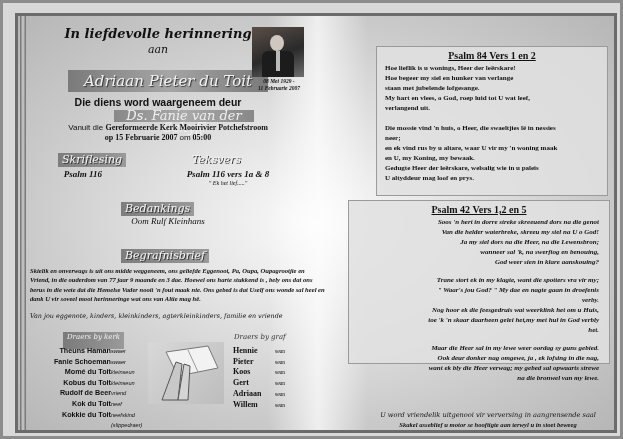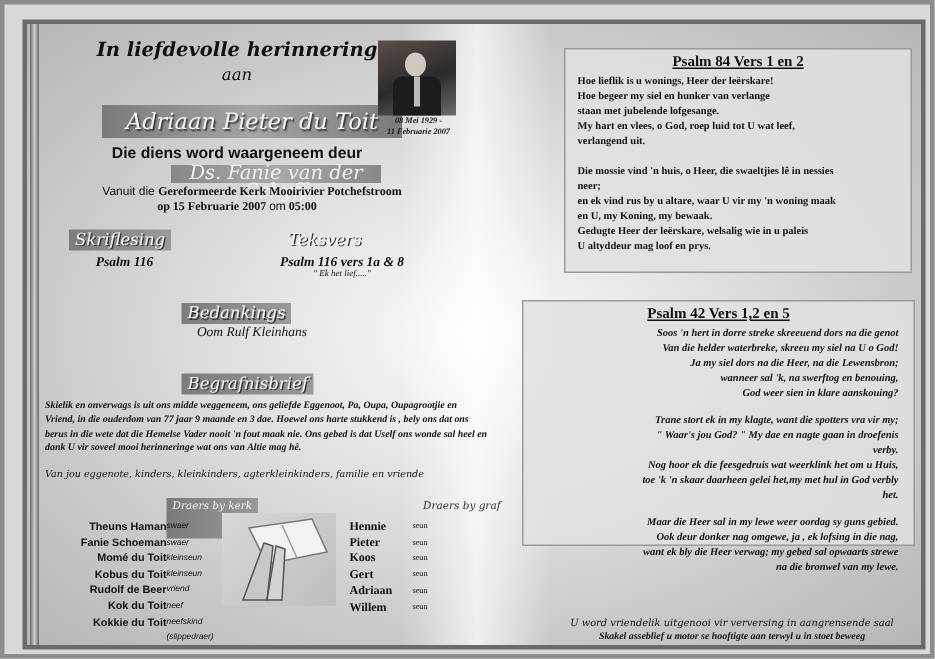--- a/index.html
+++ b/index.html
@@ -19,44 +19,44 @@
   .photo .head{position:absolute;left:18px;top:8px;width:14px;height:16px;border-radius:50%;background:#cfc8c0;}
   .photo .body{position:absolute;left:10px;top:24px;width:32px;height:26px;background:#1c1c1c;border-radius:6px 6px 0 0;}
   .photo .tie{position:absolute;left:24px;top:24px;width:4px;height:20px;background:#bbb;}
   .dates{left:232px;top:62px;width:58px;font-size:5.5px;font-weight:bold;font-style:italic;line-height:7px;}
   .service{left:40px;top:80px;width:200px;font-size:10.5px;font-weight:bold;font-family:"Liberation Sans",sans-serif;}
   .minister{left:96px;top:94px;width:140px;height:12px;background:linear-gradient(90deg,#888,#aaa,#888);color:#f0f0f0;font-size:13px;line-height:12px;}
   .church{left:20px;top:107px;width:260px;font-size:8px;}
   .church b{font-family:"Liberation Serif",serif;}
   .date{left:40px;top:117px;width:200px;font-size:8px;font-weight:bold;}
   .secbar{height:14px;background:linear-gradient(90deg,#7d7d7d,#9a9a9a);color:#f5f5f5;font-size:11px;line-height:14px;text-shadow:1px 1px 0 #333;padding:0 4px;}
-  .sec-skrif{left:28px;top:137px;}
+  .sec-skrif{left:40px;top:137px;}
   .sec-teks{left:170px;top:137px;background:none;color:#f5f5f5;}
   .psalm116{left:30px;top:153px;width:70px;font-size:9px;font-weight:bold;font-style:italic;}
   .teksvers{left:140px;top:153px;width:140px;font-size:9px;font-weight:bold;font-style:italic;}
   .quote{left:160px;top:164px;width:100px;font-size:6px;font-style:italic;}
   .sec-bedank{left:103px;top:186px;text-align:right;}
   .bedank-name{left:80px;top:200px;width:140px;font-size:9px;font-weight:normal;font-style:italic;}
   .sec-begraf{left:103px;top:233px;}
   .brief{left:12px;top:250px;width:296px;font-size:6.6px;font-weight:bold;font-style:italic;line-height:9.3px;}
   .family{left:12px;top:296px;width:296px;font-size:6.4px;font-style:italic;line-height:9px;}
-  .bearers-title{font-size:7px;height:27px;line-height:11px;background:linear-gradient(90deg,#7a7a7a,#9a9a9a);color:#f3f3f3;padding:0 4px;margin-left:48px;}
+  .bearers-title{font-size:7px;height:17px;line-height:11px;background:linear-gradient(90deg,#7a7a7a,#9a9a9a);color:#f3f3f3;padding:0 4px;}
   .bearers-l-title{left:45px;top:316px;}
   .bearers-r-title{left:212px;top:316px;background:none;color:#333;}
   .bl{left:25px;top:330px;width:120px;font-family:"Liberation Sans",sans-serif;font-weight:bold;font-size:7.2px;line-height:10.6px;}
   .bl .row{display:flex;}
   .bl .nm{width:68px;text-align:right;}
   .bl .rl{font-size:5.6px;font-style:italic;font-weight:normal;}
   .hands{left:130px;top:326px;width:76px;height:62px;background:linear-gradient(135deg,#d8d8d8,#bdbdbd);}
   .br{left:215px;top:330px;width:70px;font-family:"Liberation Serif",serif;font-weight:bold;font-size:8px;line-height:10.7px;}
   .br .row{display:flex;}
   .br .nm{width:42px;}
   .br .rl{font-size:5.5px;font-weight:normal;}
   .box{position:absolute;background:rgba(225,225,225,0.85);border:1px solid #9a9a9a;}
-  .box1{left:358px;top:16px;width:230px;height:148px;}
+  .box1{left:358px;top:30px;width:230px;height:148px;}
   .box2{left:330px;top:184px;width:260px;height:162px;}
   .ptitle{font-size:10px;font-weight:bold;text-decoration:underline;text-align:center;margin-top:3px;}
   .ptext{font-size:7px;font-weight:bold;line-height:10px;padding:2px 8px;}
   .ptext2{font-size:7px;font-weight:bold;font-style:italic;line-height:10px;padding:2px 10px;text-align:right;}
   .foot1{left:335px;top:395px;width:270px;font-size:6.6px;font-style:italic;line-height:9px;}
   .foot2{left:335px;top:404px;width:270px;font-size:6.6px;font-weight:bold;font-style:italic;line-height:9px;}
 </style>
 </head>
 <body>
 

